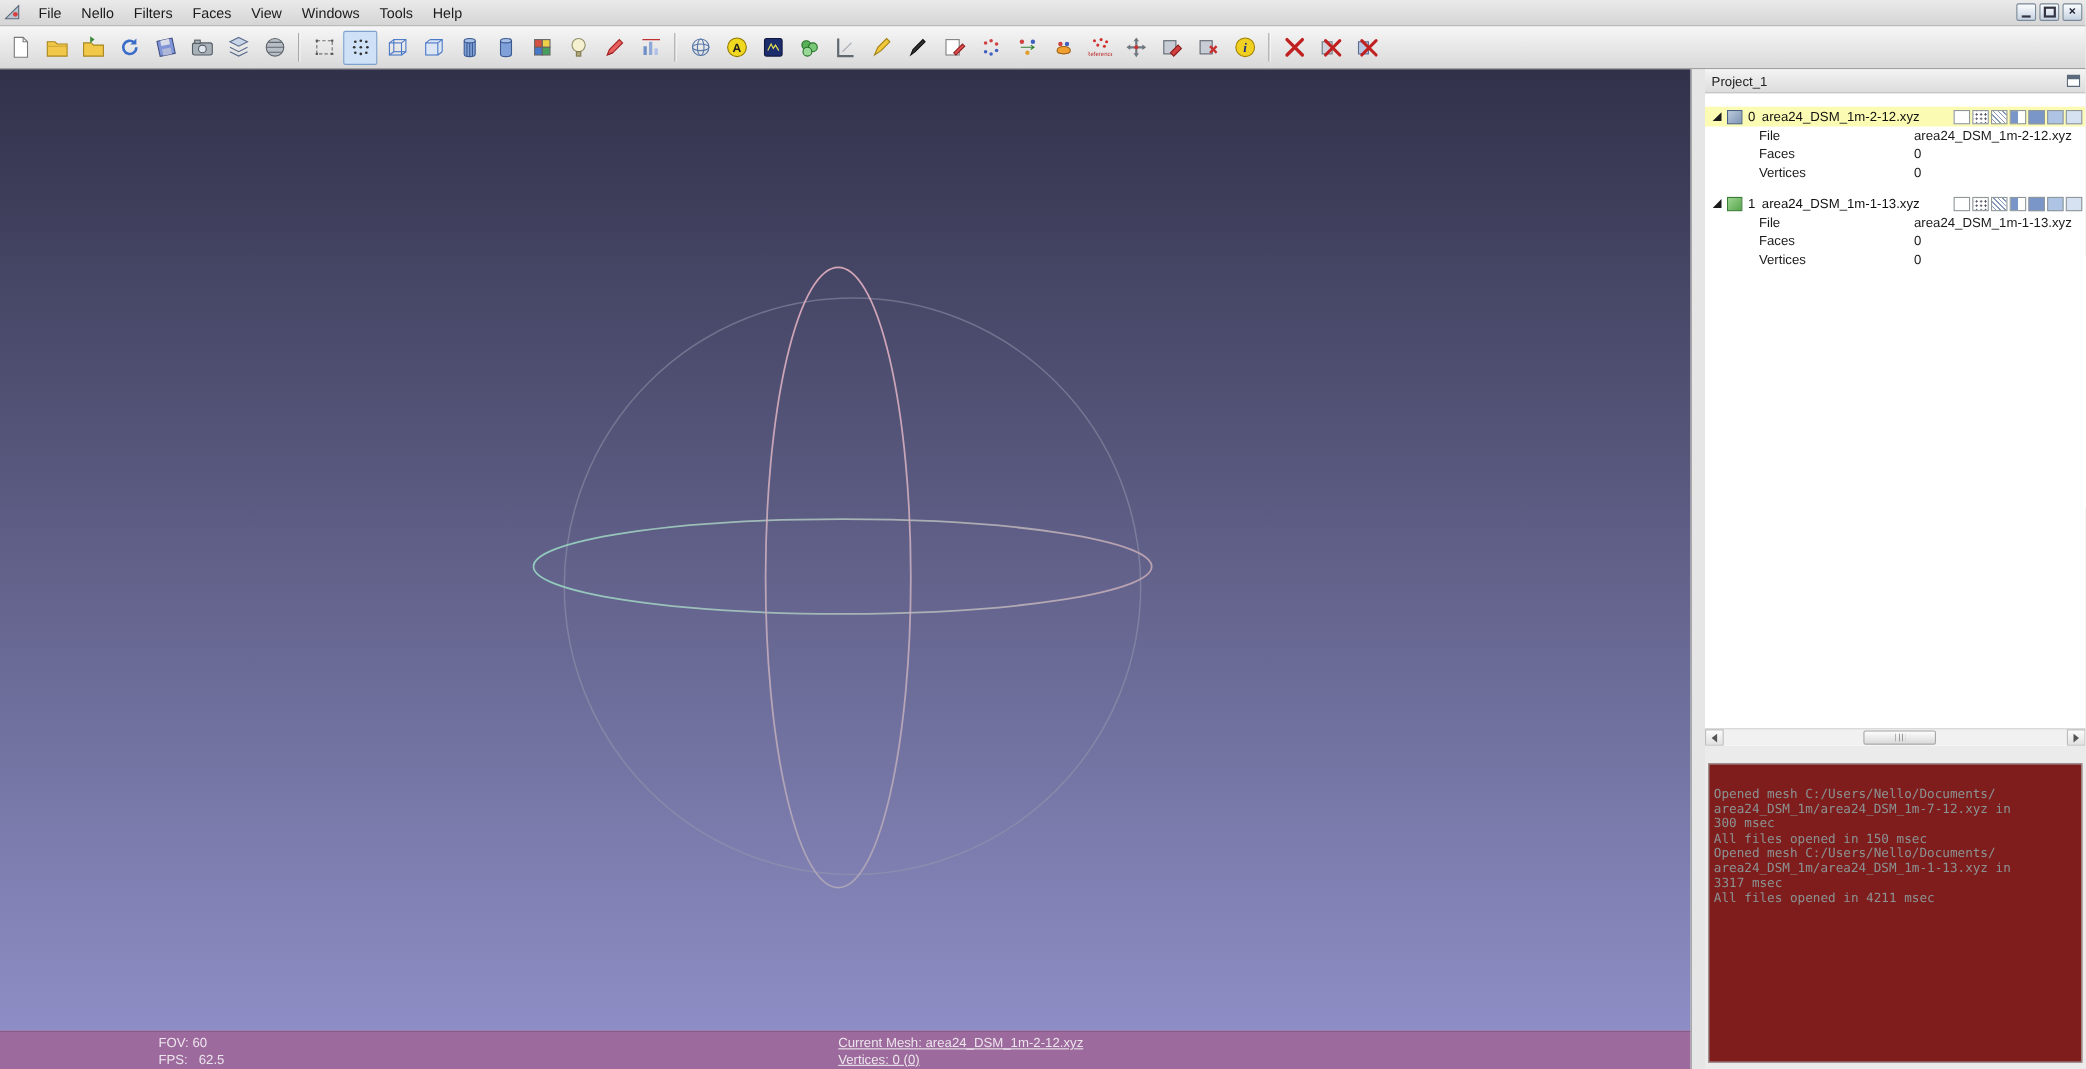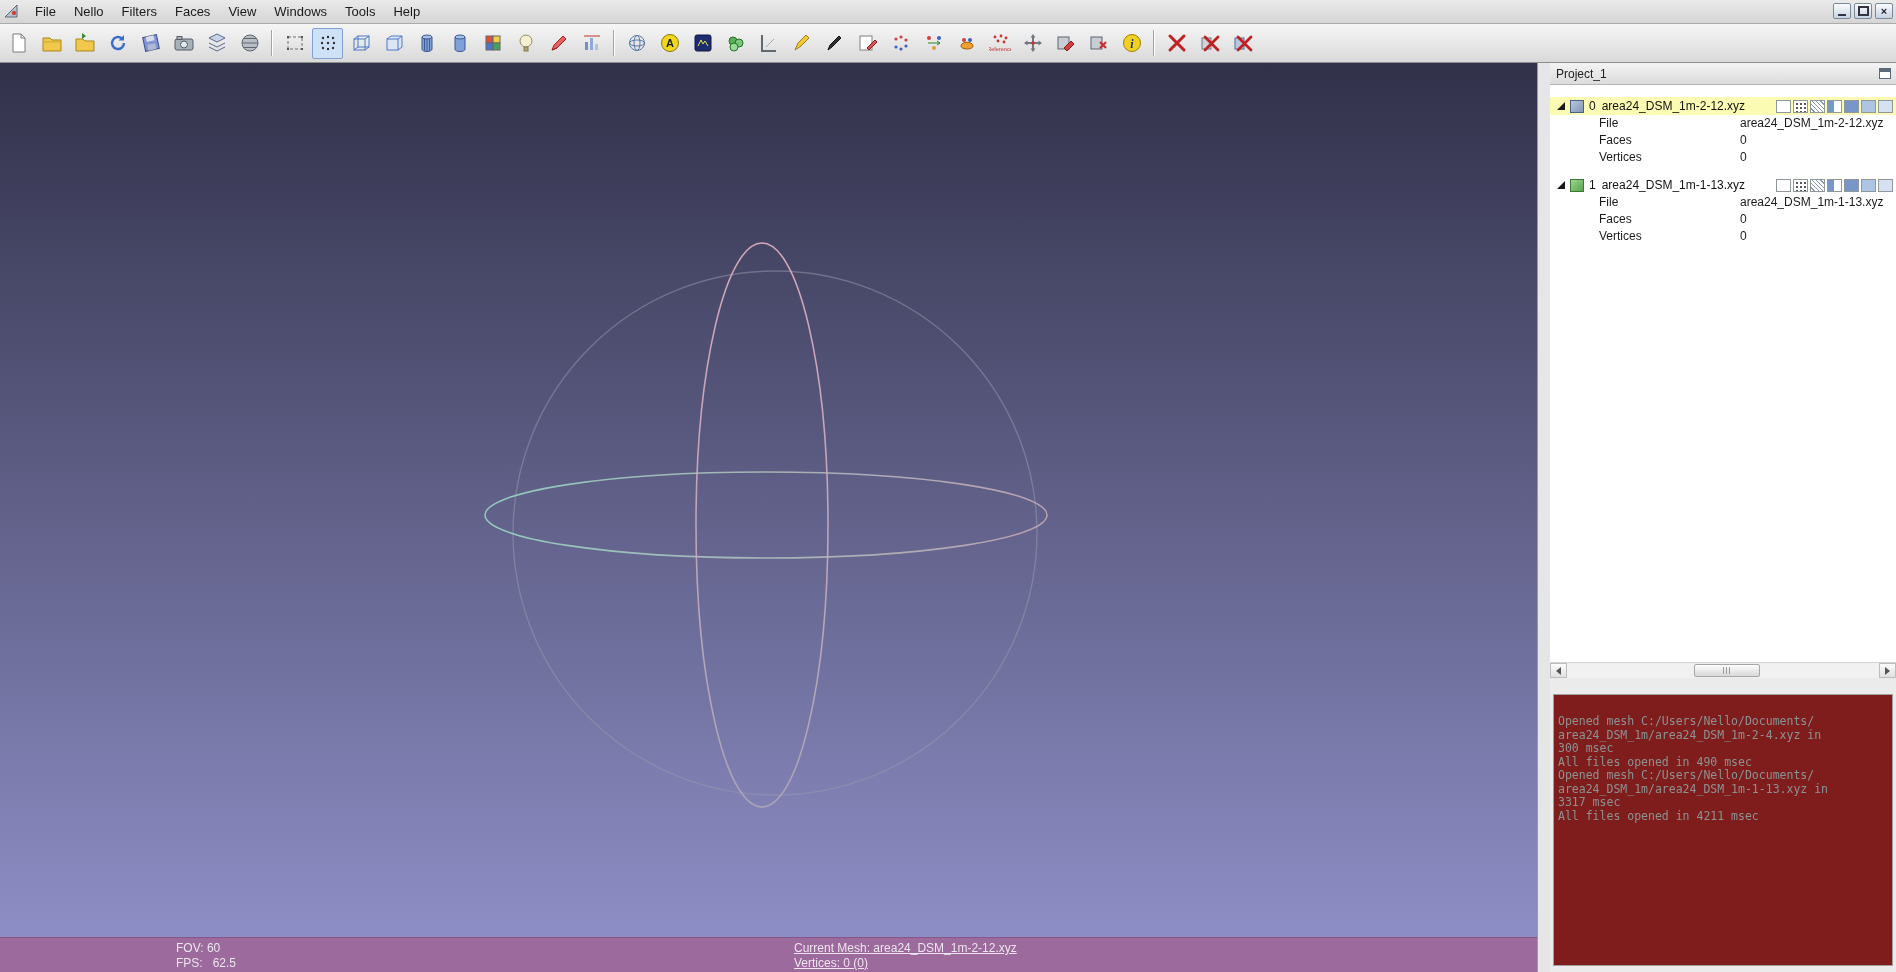--- a/index.html
+++ b/index.html
@@ -22,21 +22,21 @@
   .tbsep{width:0;height:26px;border-left:1px solid #A4A4A4;border-right:1px solid #FFFFFF;margin:0 6px 0 4px;flex:none;}
 
   
   .viewport{position:absolute;left:0;top:63px;width:1537px;height:874px;background:linear-gradient(#31314a,#8e8ec6);}
   .trackball{position:absolute;left:0;top:0;}
 
   
   .statusbar{position:absolute;left:0;top:937px;width:1537px;height:35px;background:#9c6a9c;border-top:1px solid #855785;color:#EDE5ED;font-size:12px;box-sizing:border-box;}
   .sb-left{position:absolute;left:144px;top:3px;}
   .sb-mid{position:absolute;left:762px;top:3px;text-decoration:underline;}
-  .sb-line{white-space:pre;line-height:15px;margin-left:32px;}
+  .sb-line{white-space:pre;line-height:15px;}
 
   
   .splitter{position:absolute;left:1537px;top:63px;width:13px;height:909px;background:#E6E6E6;border-left:1px solid #9A9A9A;box-sizing:border-box;}
 
   
   .panel{position:absolute;left:1550px;top:63px;width:346px;height:909px;background:#EBEBEB;}
   .panel-title{height:22px;background:linear-gradient(#F4F4F4,#DCDCDC);border-bottom:1px solid #B4B4B4;display:flex;align-items:center;font-size:12px;padding:0 5px 0 6px;color:#222;box-sizing:border-box;}
   .dock-icon{margin-left:auto;width:12px;height:11px;border:1px solid #5a6a7a;border-top:4px solid #5a6a7a;background:#fff;box-sizing:border-box;}
 
   .layers{position:absolute;left:0;top:22px;width:346px;height:593px;background:#FFFFFF;overflow:hidden;padding-top:12px;box-sizing:border-box;}
@@ -488,23 +488,23 @@
             <span class="grip"></span>
           </div>
         <div class="hs-btn hs-right">
             <span class="tri-r"></span>
           </div>
       </div>
     </div>
 
     <div class="console">
       <div class="log-line">Opened mesh C:/Users/Nello/Documents/</div>
-      <div class="log-line">area24_DSM_1m/area24_DSM_1m-2-4.xyz in</div>
+      <div class="log-line">area24_DSM_1m/area24_DSM_1m-7-12.xyz in</div>
       <div class="log-line">300 msec</div>
-      <div class="log-line">All files opened in 490 msec</div>
+      <div class="log-line">All files opened in 150 msec</div>
       <div class="log-line">Opened mesh C:/Users/Nello/Documents/</div>
       <div class="log-line">area24_DSM_1m/area24_DSM_1m-1-13.xyz in</div>
       <div class="log-line">3317 msec</div>
       <div class="log-line">All files opened in 4211 msec</div>
     </div>
   </div>
 
 </div>
 
 </body></html>

